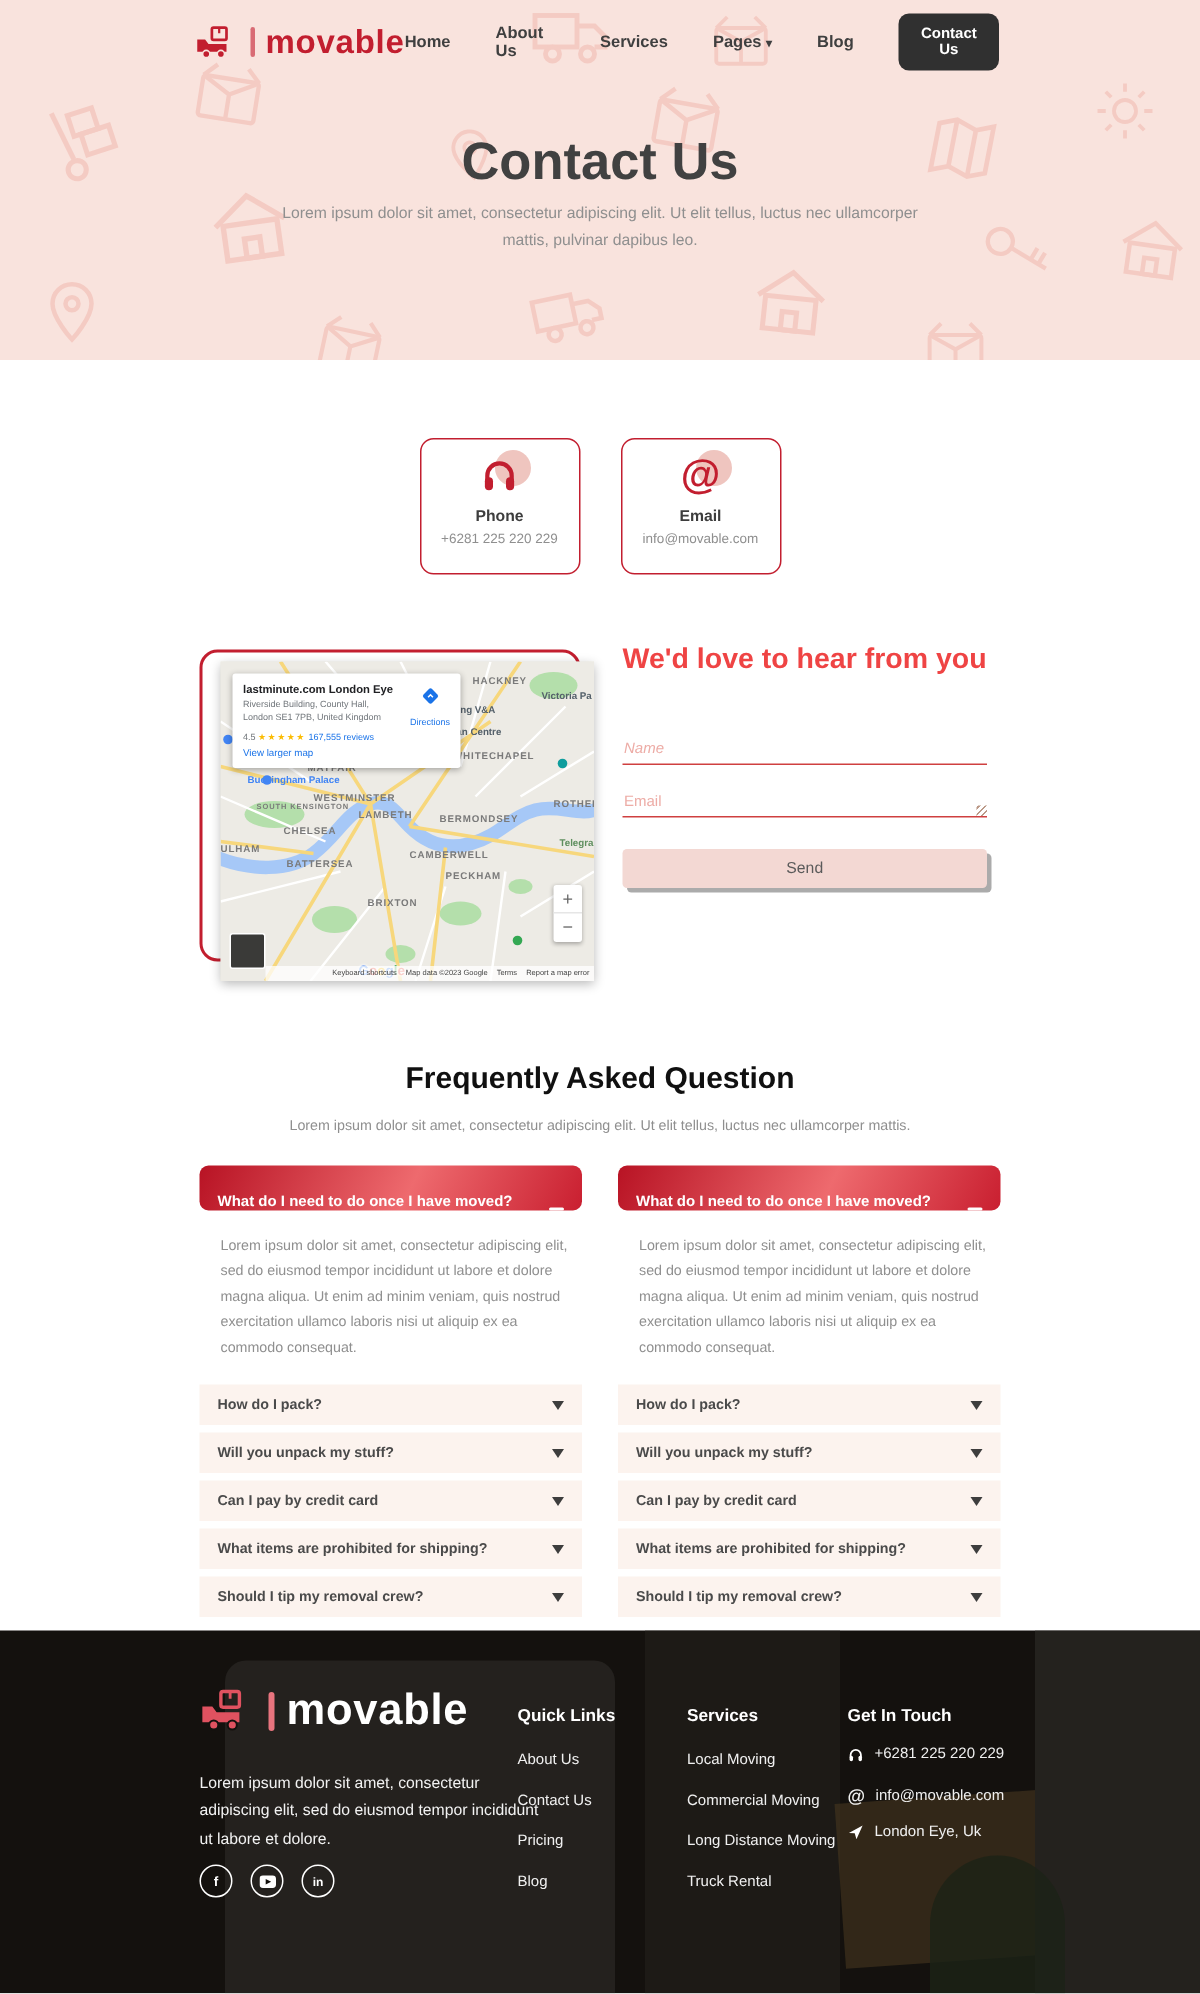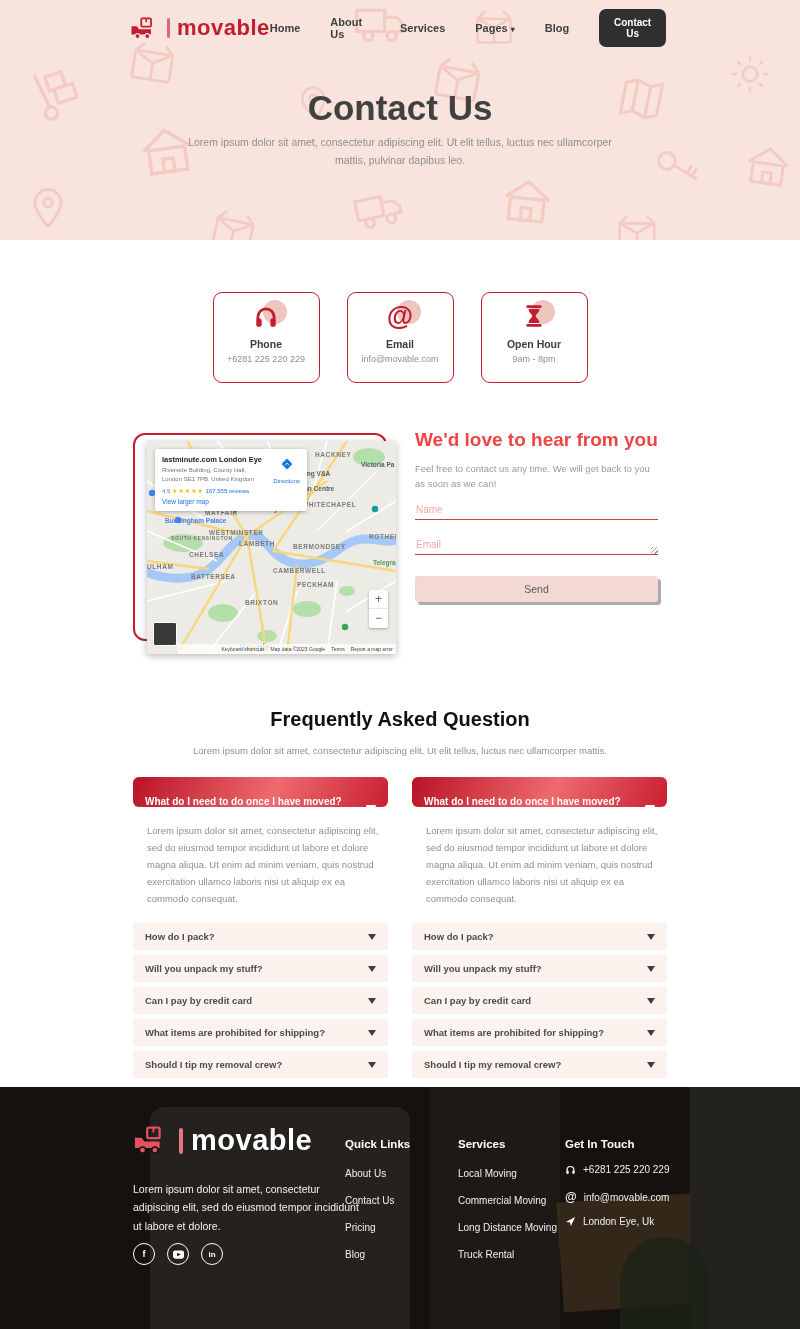--- a/index.html
+++ b/index.html
@@ -51,21 +51,21 @@
   .pegman { position:absolute; left:6px; bottom:8px; width:24px; height:24px; background:#3a3a38; border:1px solid #fff; border-radius:2px; z-index:4; }
   .attrib { position:absolute; right:0; bottom:0; left:30px; height:10px; display:flex; justify-content:flex-end; gap:6px; align-items:center; font-size:5px; color:#444; background:rgba(255,255,255,.75); padding:0 3px; z-index:4; }
   .glogo { position:absolute; left:92px; bottom:2px; font-size:9px; font-weight:700; z-index:4; text-shadow:0 0 2px #fff, 0 0 2px #fff; }
 
   
   .form-col { position:absolute; left:415px; top:429px; width:243px; }
   .form-h2 { font-size:19px; font-weight:800; color:#ef4444; line-height:1.2; }
   .form-desc { font-size:9.5px; color:#9a9a9a; line-height:1.6; margin-top:9px; }
   .f-input { display:block; width:100%; background:transparent; border:none; border-bottom:1.4px solid #cf4040; font-size:10px; color:#555; padding:4px 1px; font-family:inherit; outline:none; }
   .f-input::placeholder, .f-area::placeholder { color:#edaca6; }
-  .f-name { margin-top:9px; } .f-email { margin-top:15px; }
+  .f-name { margin-top:38px;font-style:italic; } .f-email { margin-top:15px; }
   .f-area { display:block; width:100%; background:transparent; border:none; border-bottom:1.4px solid #cf4040; font-size:10px; color:#555; padding:4px 1px; height:24px; resize:none; font-family:inherit; outline:none; margin-top:15px; }
   .resize-glyph { position:absolute; right:0; margin-top:-8px; width:7px; height:7px; background:repeating-linear-gradient(-45deg, transparent 0 2px, #b98 2px 3px); }
   .send-btn { margin-top:21px; width:100%; height:26px; background:#f3d8d3; border:none; border-radius:3px; color:#5a5a5a; font-size:10.5px; font-family:inherit; cursor:pointer; box-shadow:3px 3px 0 #ababab; }
 
   
   .faq-title { position:absolute; left:0; top:708px; width:800px; text-align:center; font-size:20px; font-weight:800; color:#101010; }
   .faq-sub { position:absolute; left:0; top:745px; width:800px; text-align:center; font-size:9.5px; color:#8f8f8f; }
   .faq-cols { position:absolute; left:133px; top:777px; width:534px; display:flex; gap:24px; }
   .faq-col { width:255px; }
   .acc-open-head { height:30px; border-radius:6px; background:linear-gradient(115deg,#b81324 0%, #ee6a6e 55%, #c91f30 100%); display:flex; align-items:flex-end; justify-content:space-between; padding:0 12px; cursor:pointer; }
@@ -224,31 +224,20 @@
       <div class="card-title">Phone</div>
       <div class="card-val">+6281 225 220 229</div>
     </div>
     <div class="card">
       <div class="card-ico-wrap">
           <div class="card-ico-bg"></div>
         <div class="card-ico" style="font-size:27px;font-weight:700;color:#c21e2f;line-height:26px">@</div>
       </div>
       <div class="card-title">Email</div>
       <div class="card-val">info@movable.com</div>
-    </div>
-    <div class="card">
-      <div class="card-ico-wrap"><div class="card-ico-bg"></div>
-        <svg class="card-ico" width="26" height="26" viewBox="0 0 24 24">
-          <rect x="5" y="2" width="14" height="2.6" rx="1" fill="#c21e2f"></rect>
-          <rect x="5" y="19.4" width="14" height="2.6" rx="1" fill="#c21e2f"></rect>
-          <path d="M7,5.5 h10 c0,3.8 -3.4,4.6 -3.4,6.5 c0,1.9 3.4,2.7 3.4,6.5 h-10 c0,-3.8 3.4,-4.6 3.4,-6.5 c0,-1.9 -3.4,-2.7 -3.4,-6.5 z" fill="#c21e2f"></path>
-        </svg>
-      </div>
-      <div class="card-title">Open Hour</div>
-      <div class="card-val">9am - 8pm</div>
     </div>
   </div>
 
   <div class="map-frame"></div>
   <div class="gmap">
     <svg class="base" width="249" height="213">
       <rect width="249" height="213" fill="#ebe9e3"></rect>
       <rect x="0" y="0" width="249" height="213" fill="#f0eee8" opacity=".5"></rect>
       <ellipse cx="30" cy="58" rx="16" ry="10" fill="#b4dfab"></ellipse>
       <ellipse cx="36" cy="102" rx="20" ry="9" fill="#b4dfab"></ellipse>
@@ -321,21 +310,20 @@
     <div class="attrib">
       <span>Keyboard shortcuts</span>
       <span>Map data ©2023 Google</span>
       <span>Terms</span>
       <span>Report a map error</span>
     </div>
   </div>
 
   <div class="form-col">
     <div class="form-h2">We'd love to hear from you</div>
-    <div class="form-desc">Feel free to contact us any time. We will get back to you as soon as we can!</div>
     <form>
       <input class="f-input f-name" placeholder="Name" style="">
       <input class="f-input f-email" placeholder="Email" style="">
       <div class="resize-glyph"></div>
       <button class="send-btn">Send</button>
     </form>
   </div>
 
   <div class="faq-title">Frequently Asked Question</div>
   <div class="faq-sub">Lorem ipsum dolor sit amet, consectetur adipiscing elit. Ut elit tellus, luctus nec ullamcorper mattis.</div>

